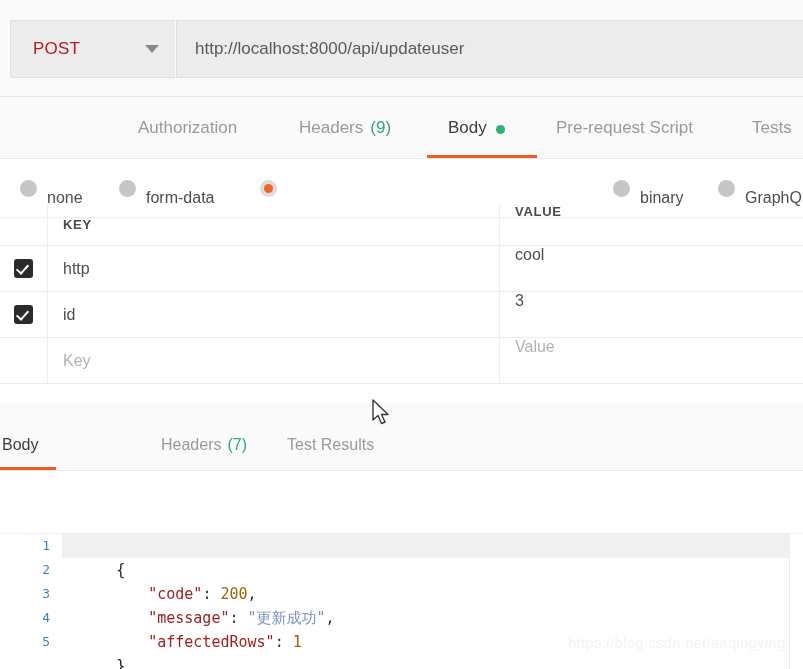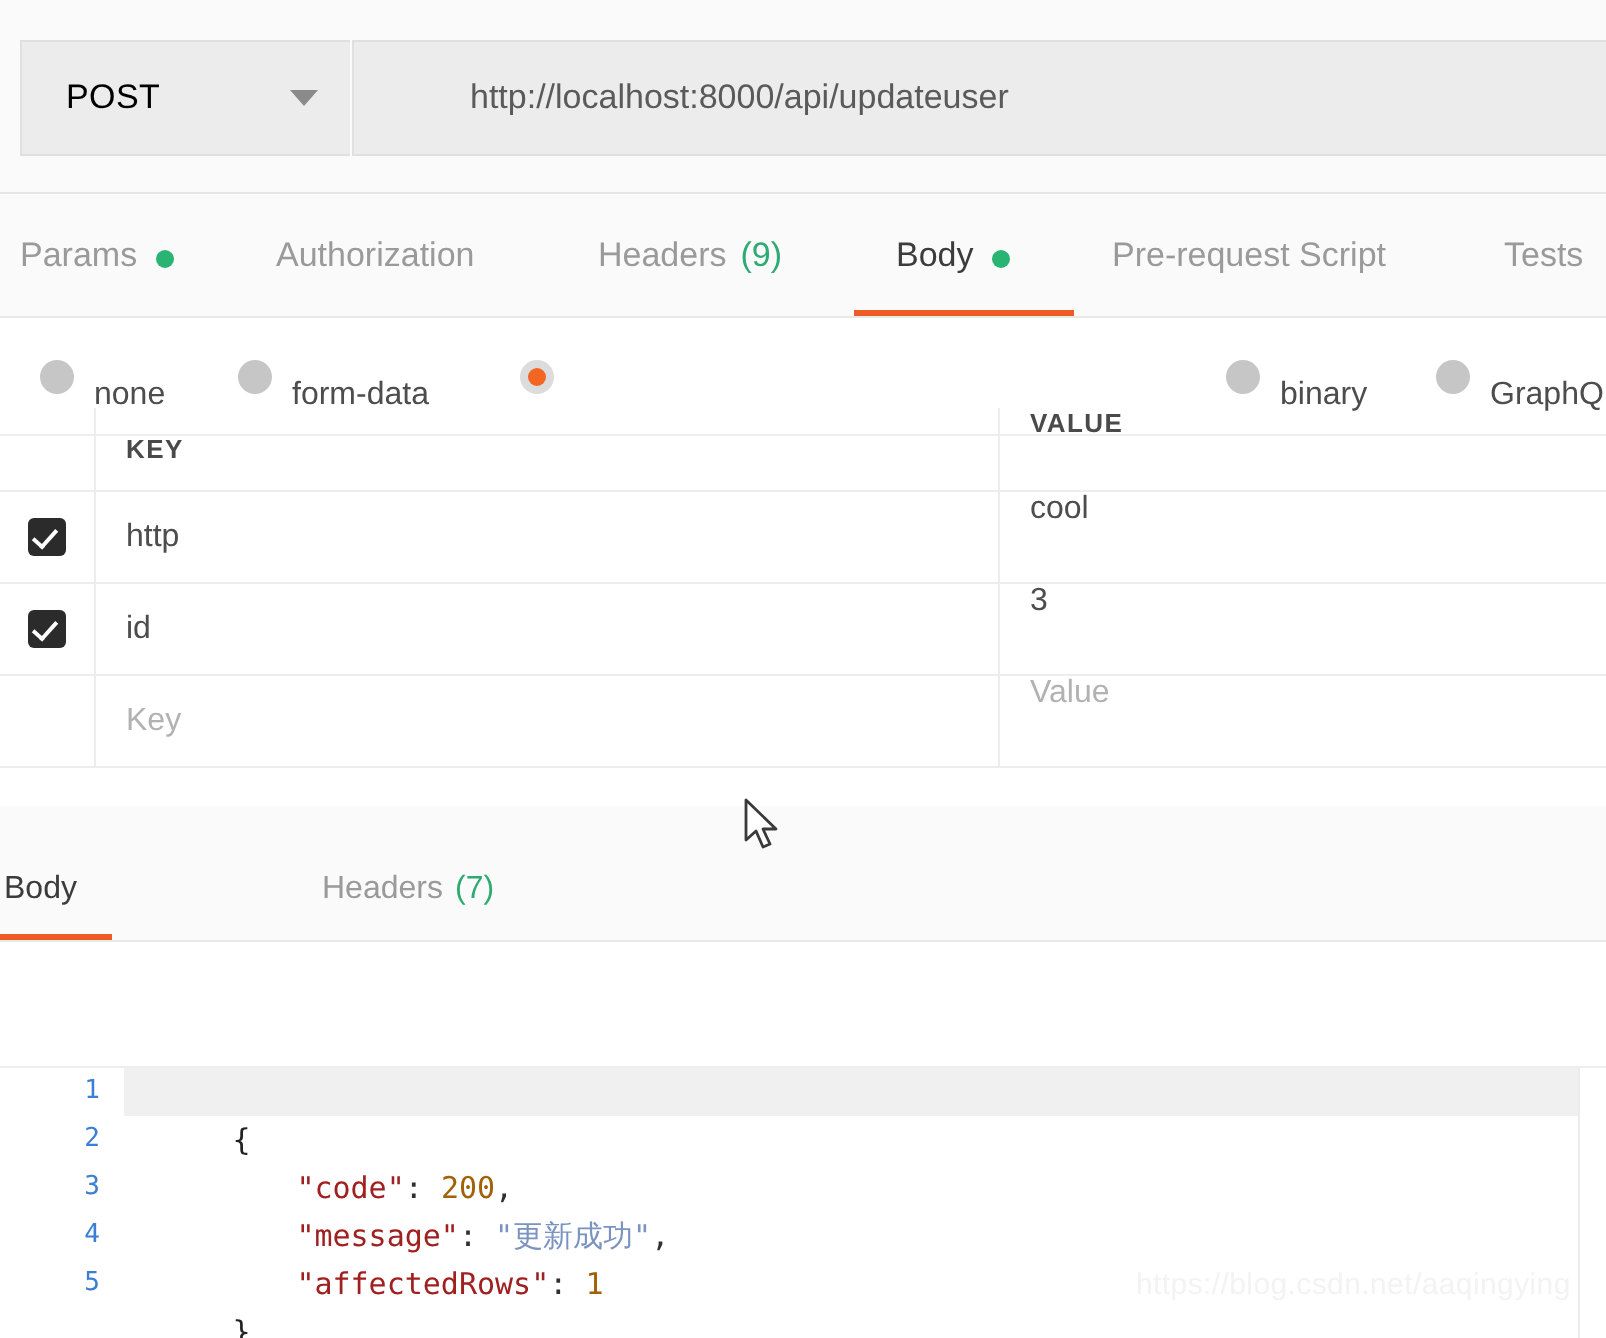--- a/index.html
+++ b/index.html
@@ -34,21 +34,21 @@
     border-right: none;
     box-sizing: border-box;
     display: flex;
     align-items: center;
     justify-content: space-between;
     padding: 0 16px 0 22px;
     cursor: pointer;
   }
   .method-label {
     font-size: 17px;
-    color: #000000;
+    color: #b91c1c;
     letter-spacing: .2px;
   }
   .caret-down {
     width: 0; height: 0;
     border-left: 7px solid transparent;
     border-right: 7px solid transparent;
     border-top: 8px solid #8a8a8a;
   }
   .url-input {
     position: absolute;
@@ -58,21 +58,20 @@
     border: 1px solid #e0e0e0;
     box-sizing: border-box;
     display: flex;
     align-items: center;
     padding-left: 18px;
     cursor: text;
   }
   .url-text {
     font-size: 17px;
     color: #5a5a5a;
-    margin-left: 40px;
   }
 
   
   .req-tabs {
     position: absolute;
     left: 0; top: 97px;
     width: 803px; height: 62px;
     background: #fafafa;
     border-bottom: 1px solid #e8e8e8;
     box-sizing: border-box;
@@ -308,24 +307,20 @@
   <div class="method-select">
     <span class="method-label">POST</span>
     <span class="caret-down"></span>
   </div>
   <div class="url-input">
     <span class="url-text">http://localhost:8000/api/updateuser</span>
   </div>
 </div>
 
 <div class="req-tabs">
-  <div class="req-tab" style="left:10px">
-    <span>Params</span>
-    <span class="dot-green"></span>
-  </div>
   <div class="req-tab" style="left:138px">
     <span>Authorization</span>
   </div>
   <div class="req-tab" style="left:299px">
     <span>Headers</span>
     <span class="count">(9)</span>
   </div>
   <div class="req-tab active" style="left:448px">
     <span>Body</span>
     <span class="dot-green"></span>
@@ -408,20 +403,23 @@
 </div>
 
 <div class="resp-tabs">
   <div class="resp-tab active" style="left:2px">
     <span>Body</span>
   </div>
   <div class="tab-underline" style="left:0px; width:56px"></div>
   <div class="resp-tab" style="left:161px">
     <span>Headers</span>
     <span class="count">(7)</span>
+  </div>
+  <div class="resp-tab" style="left:287px">
+    <span>Test Results</span>
   </div>
 </div>
 
 <div class="viewer-bar">
   
 
   
 
   
 </div>

